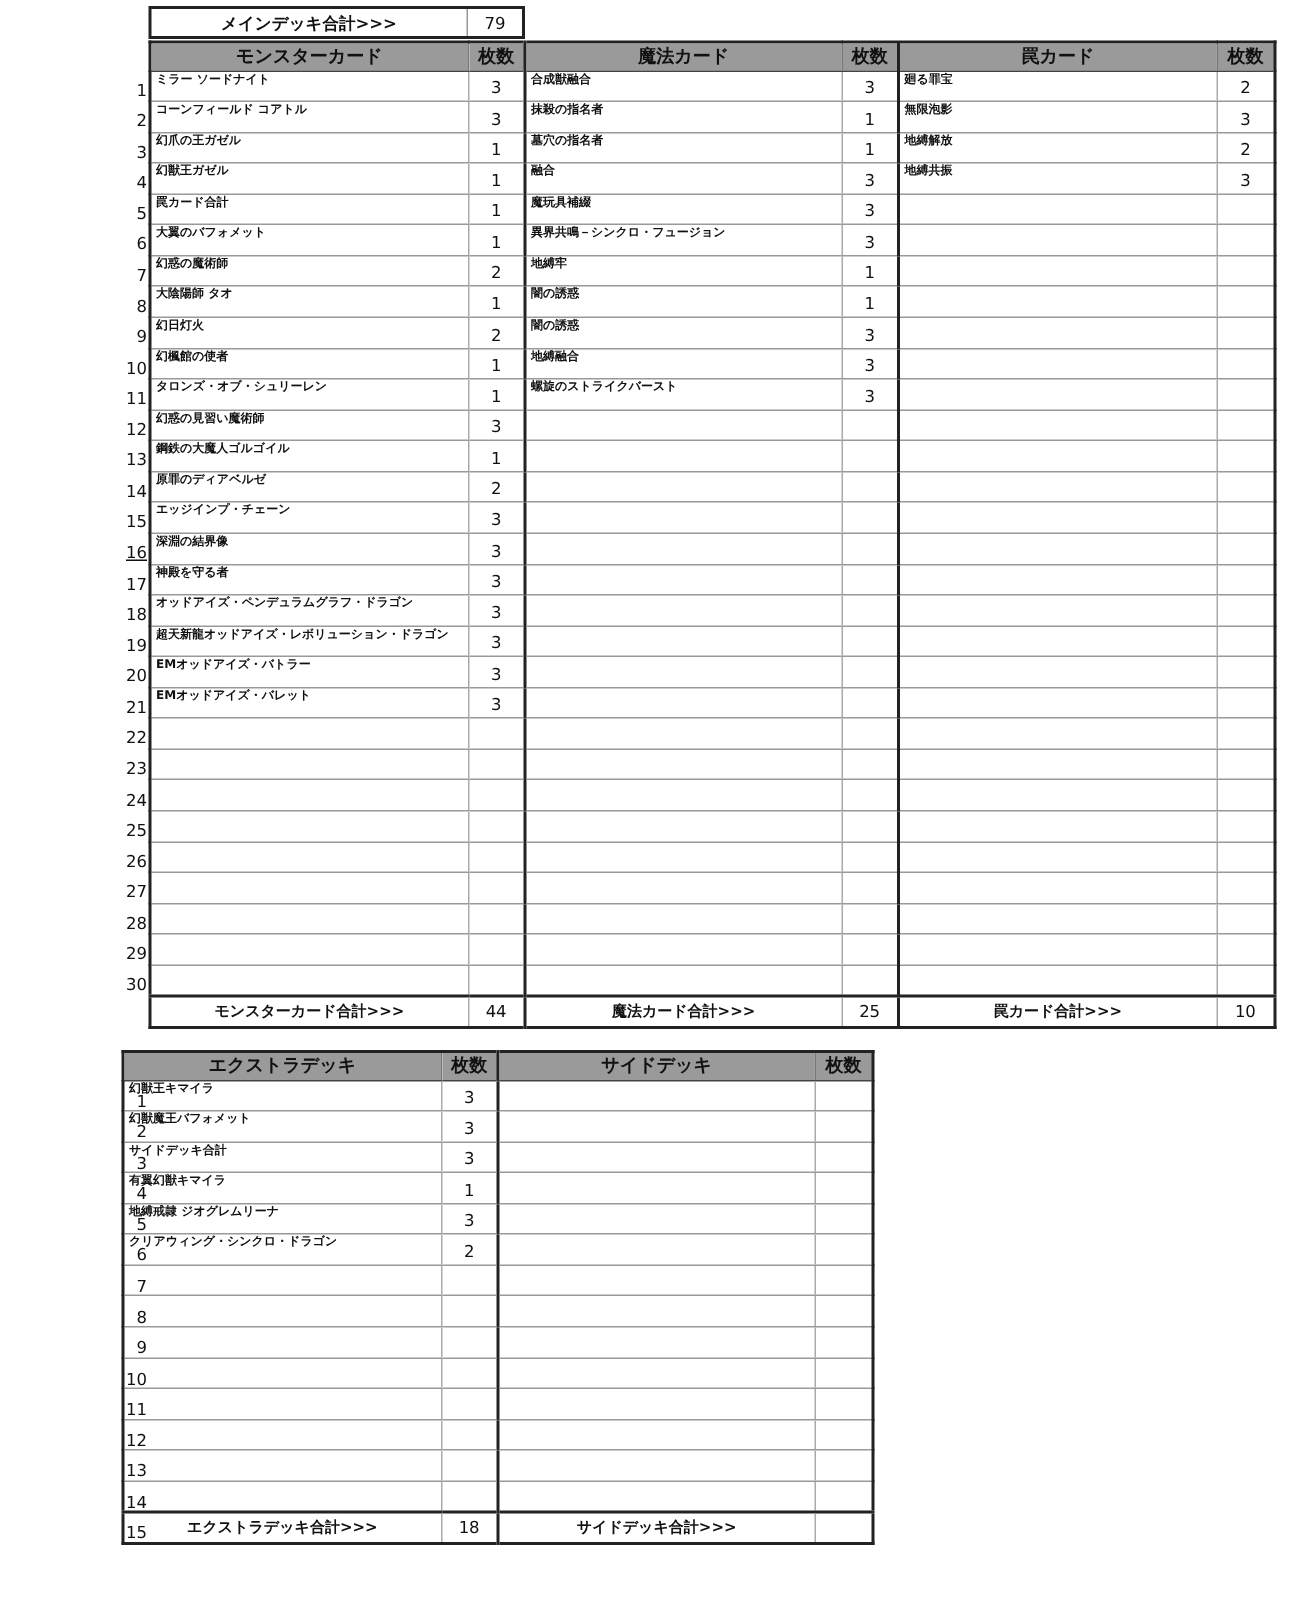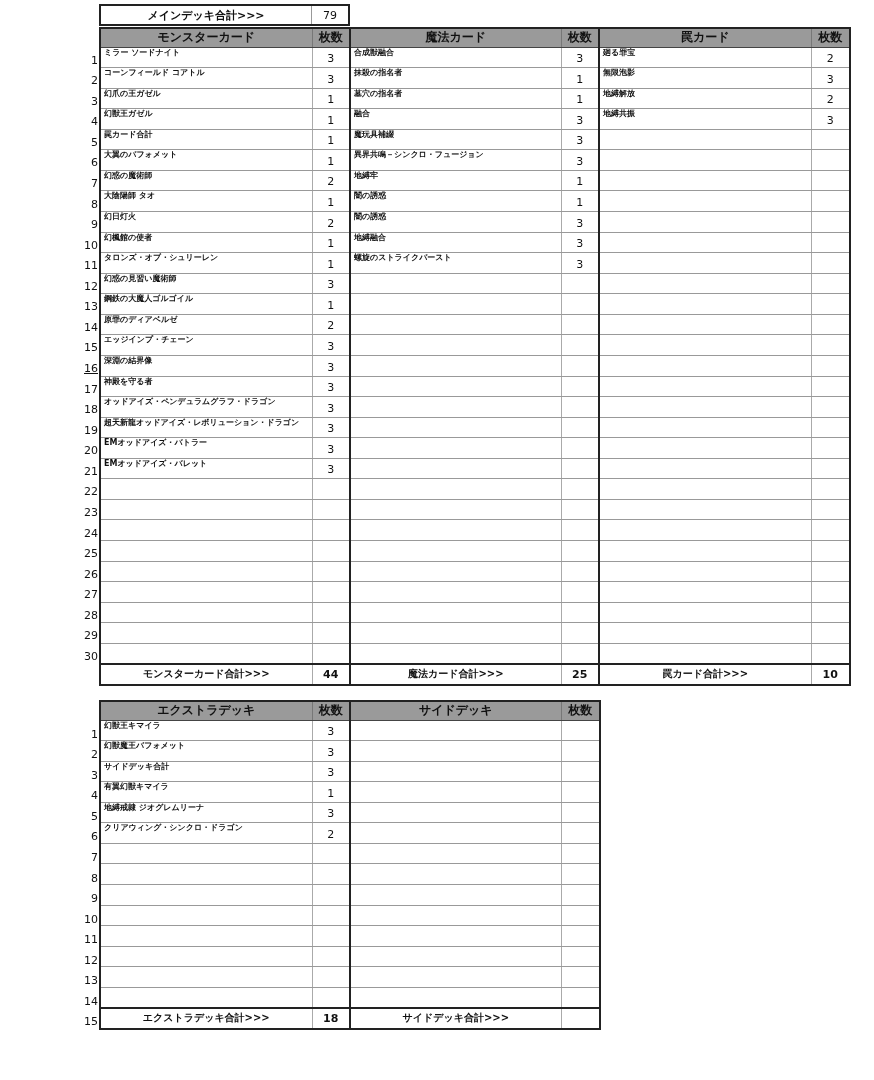--- a/index.html
+++ b/index.html
@@ -9,21 +9,21 @@
   .boxtotal .lbl{flex:0 0 210px;border-right:1px solid #999;font-weight:bold;font-size:11px;display:flex;align-items:center;justify-content:center;}
   .boxtotal .val{flex:1;font-size:11px;display:flex;align-items:center;justify-content:center;}
   table{border-collapse:collapse;table-layout:fixed;position:absolute;}
   td,th{padding:0;box-sizing:border-box;overflow:hidden;white-space:nowrap;}
   th{background:#9a9a9a;font-size:12px;font-weight:bold;height:19px;border-bottom:1px solid #444;}
   td.name{font-size:8px;font-weight:bold;vertical-align:top;padding-left:3px;padding-top:0px;line-height:9px;}
   td.cnt{font-size:11px;text-align:center;vertical-align:bottom;padding-bottom:2px;border-left:1px solid #aaa;}
   th.cnt{border-left:1px solid #777;}
   tr.row td{height:20.57px;border-bottom:1px solid #999;}
   tr.tot td{height:21px;border-top:2px solid #222;font-size:10px;font-weight:bold;text-align:center;vertical-align:middle;}
-  tr.tot td.cnt{font-weight:bold;font-size:11px;vertical-align:middle;padding:0;}
+  tr.tot td.cnt{font-weight:normal;font-size:11px;vertical-align:middle;padding:0;}
   .grp{border-left:2px solid #222;}
   .tbl-outer{border:2px solid #222;}
   .rownums{position:absolute;left:78px;width:20px;font-size:11px;text-align:right;}
   .rownums div{box-sizing:border-box;display:flex;align-items:flex-end;justify-content:flex-end;}
   .pager{left:420px;top:1112px;width:40px;font-size:11px;}
 </style>
 </head>
 <body>
 
 <div class="abs boxtotal">
@@ -348,21 +348,21 @@
     <div style="height: 20.57px;">8</div>
     <div style="height: 20.57px;">9</div>
     <div style="height: 20.57px;">10</div>
     <div style="height: 20.57px;">11</div>
     <div style="height: 20.57px;">12</div>
     <div style="height: 20.57px;">13</div>
     <div style="height: 20.57px;">14</div>
     <div style="height: 20.57px;">15</div>
   </div>
 
-<table class="tbl-outer" id="extratbl" style="left:99px;top:700px;width:500px;">
+<table class="tbl-outer" id="extratbl" style="left:81px;top:700px;width:500px;">
   <colgroup>
     <col style="width:212px">
       <col style="width:38px">
     <col style="width:211px">
       <col style="width:39px">
   </colgroup>
   <thead>
     <tr>
       <th>エクストラデッキ</th>
       <th class="cnt">枚数</th>

